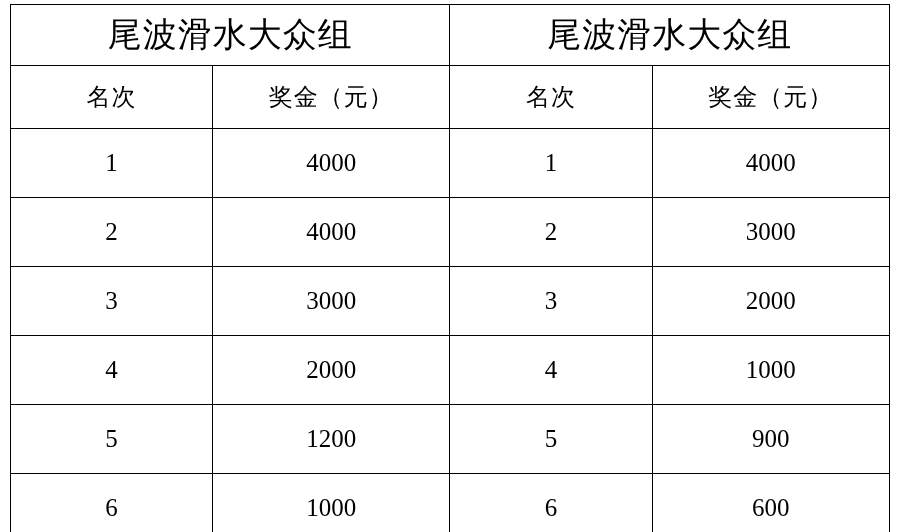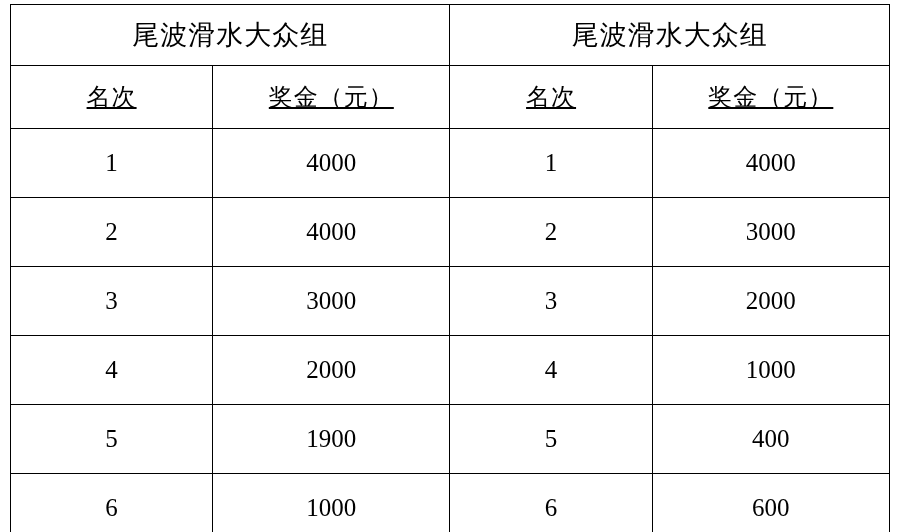--- a/index.html
+++ b/index.html
@@ -31,29 +31,28 @@
   table.prize-table td,
   table.prize-table th {
     border: 1px solid #000000;
     text-align: center;
     vertical-align: middle;
     font-weight: normal;
     padding: 0;
   }
   .group-head {
     height: 60px;
-    font-size: 27px;
+    font-size: 34px;
     font-weight: bold;
     letter-spacing: 1px;
   }
   .col-head {
     height: 62px;
     font-size: 24px;
     letter-spacing: 1px;
-    text-decoration: underline;
   }
   .data-cell {
     height: 68px;
     font-size: 25px;
   }
   .rank-cell {
     font-weight: bold;
   }
   col.rank-col { width: 23%; }
   col.prize-col { width: 27%; }
@@ -104,23 +103,23 @@
         <td class="data-cell">2000</td>
       </tr>
       <tr>
         <td class="data-cell rank-cell">4</td>
         <td class="data-cell">2000</td>
         <td class="data-cell rank-cell">4</td>
         <td class="data-cell">1000</td>
       </tr>
       <tr>
         <td class="data-cell rank-cell">5</td>
-        <td class="data-cell">1900</td>
+        <td class="data-cell">1200</td>
         <td class="data-cell rank-cell">5</td>
-        <td class="data-cell">400</td>
+        <td class="data-cell">900</td>
       </tr>
       <tr>
         <td class="data-cell rank-cell">6</td>
         <td class="data-cell">1000</td>
         <td class="data-cell rank-cell">6</td>
         <td class="data-cell">600</td>
       </tr>
     </tbody>
   </table>
 </div>

